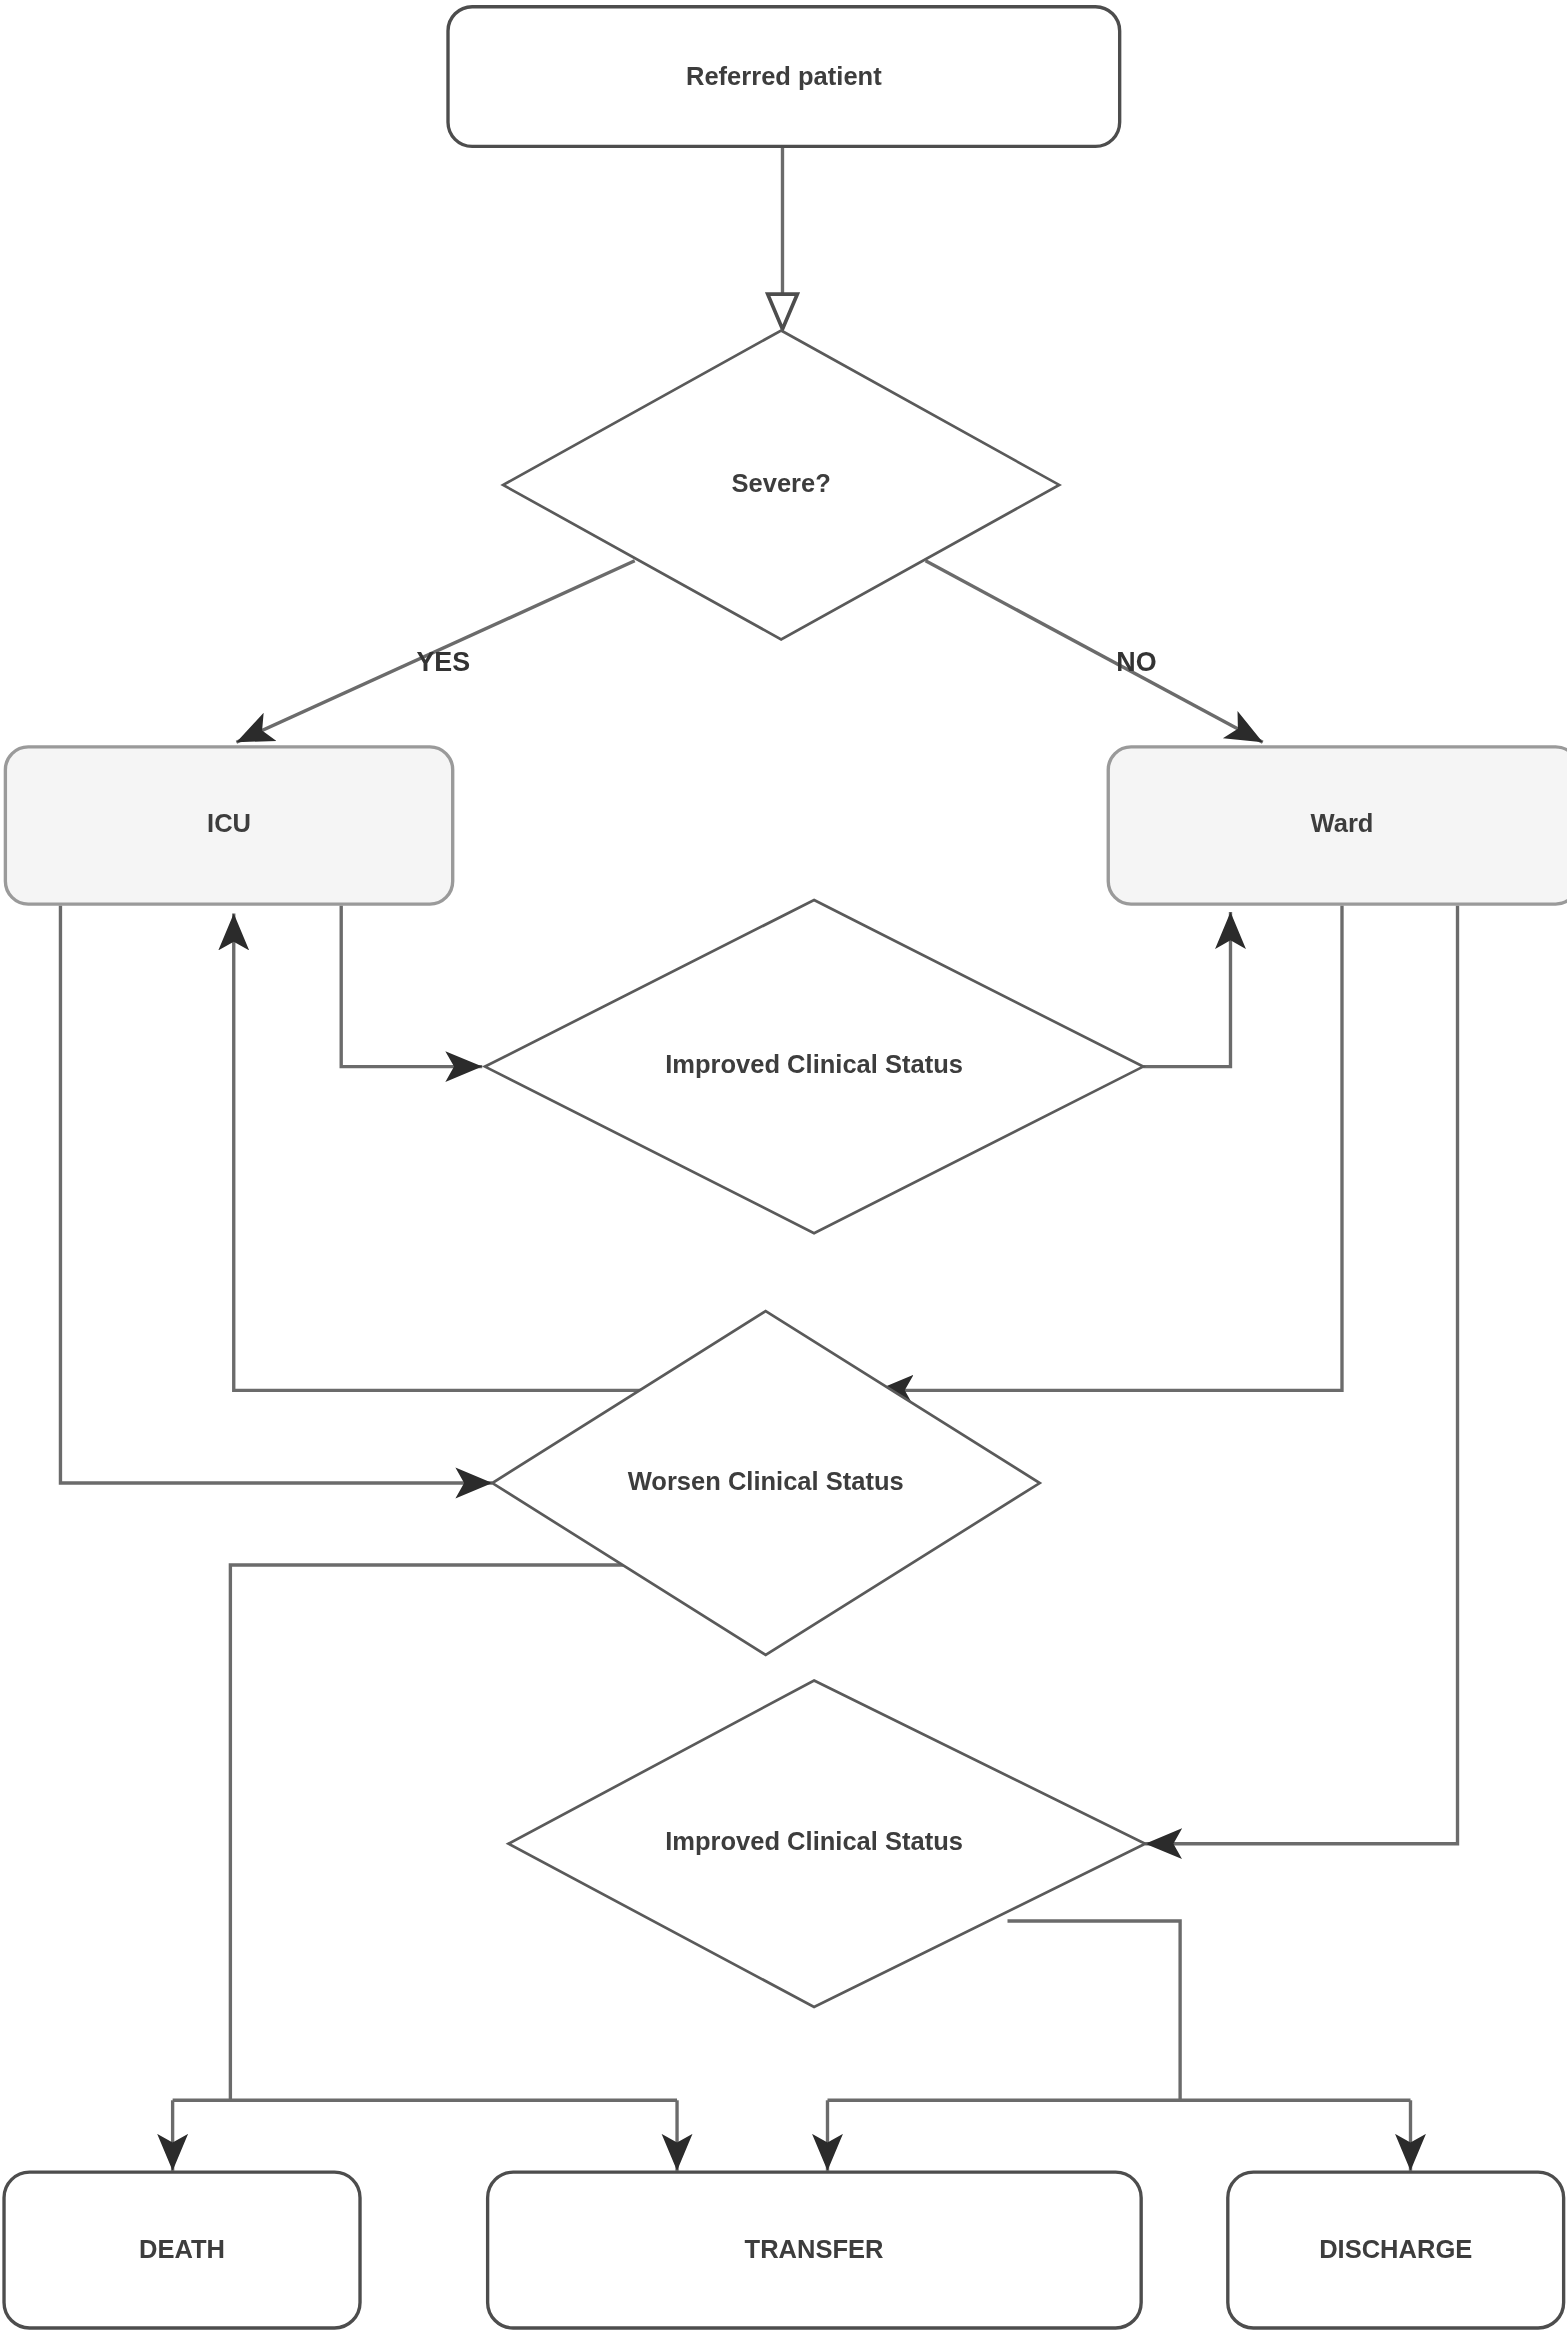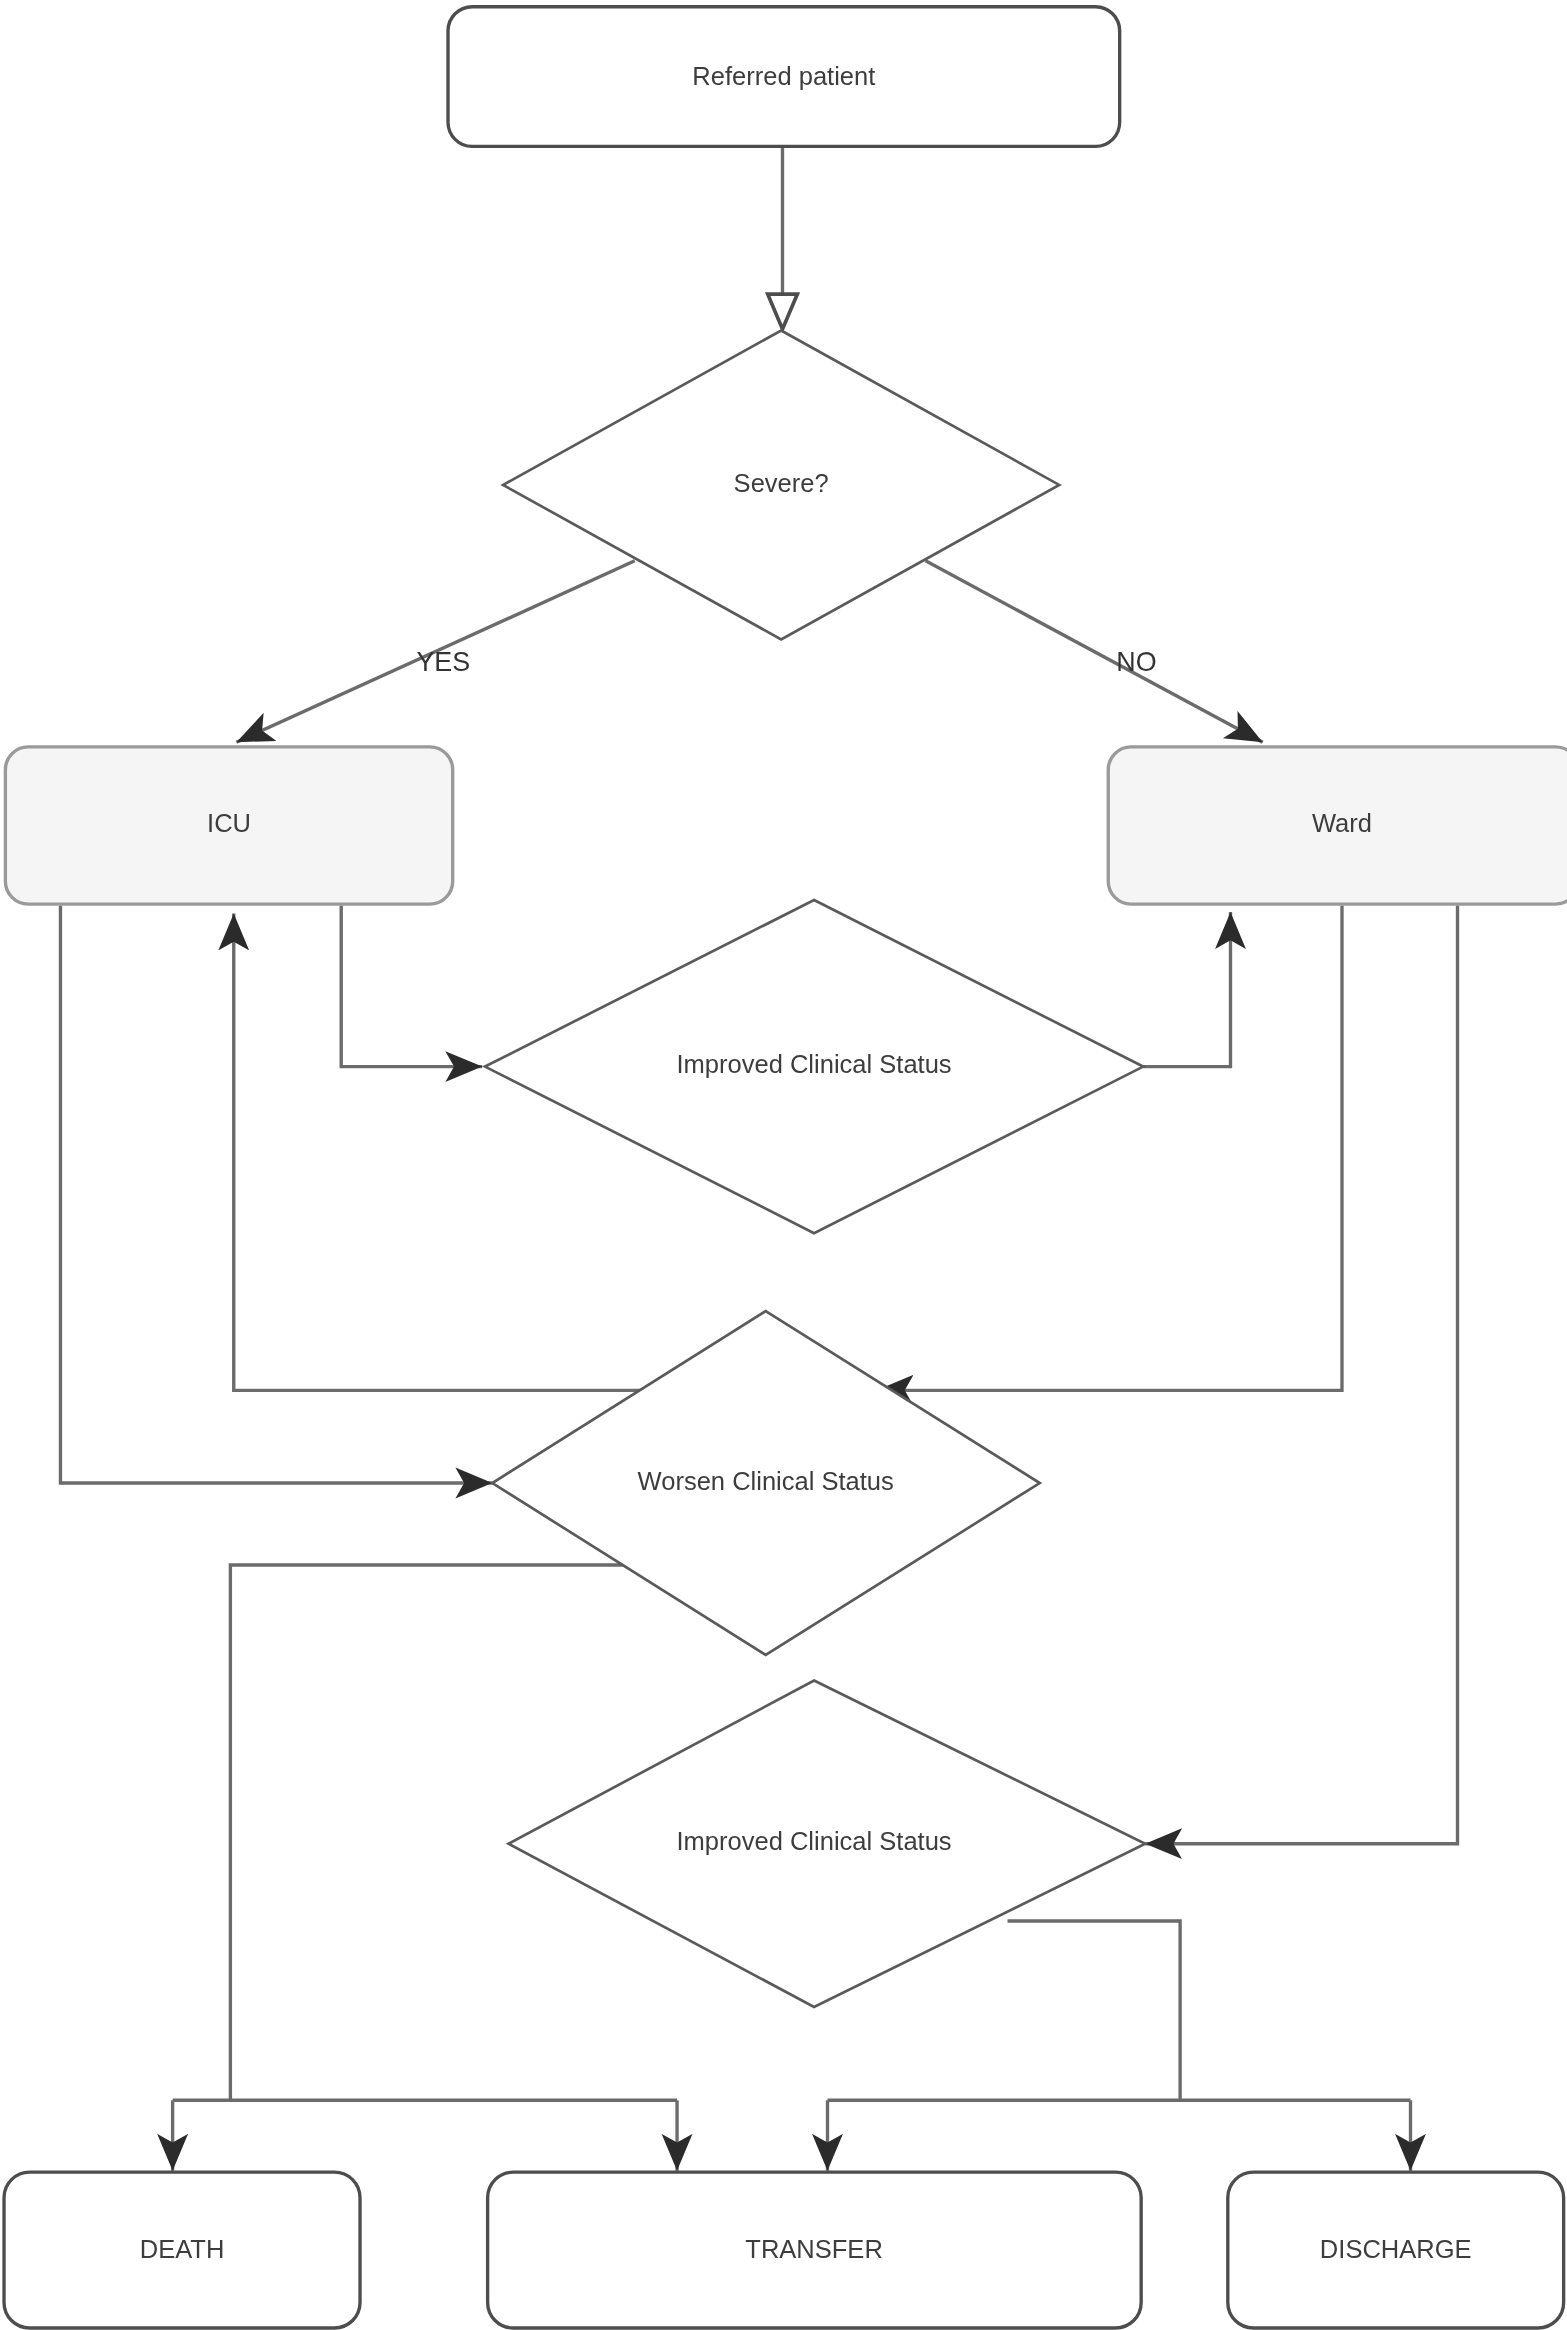--- a/index.html
+++ b/index.html
@@ -1,17 +1,17 @@
 <!DOCTYPE html>
 <html style="font-size:10.7px"><head>
 <meta charset="utf-8">
 <style>
   html,body{margin:0;padding:0;background:#ffffff;}
   body{font-family:"Liberation Sans", sans-serif;}
-  #canvas{position:relative;width:1567px;height:2330px;background:#ffffff;overflow:hidden;}
+  #canvas{position:relative;width:1567px;height:2330px;background:#ffffff;overflow:hidden;font-weight:bold;}
   svg.flow{position:absolute;top:0;left:0;width:1567px;height:2330px;}
   .nodeLabel{font-family:"Liberation Sans", sans-serif;font-size:38px;fill:#3d3d3d;text-anchor:middle;dominant-baseline:middle;}
   .edgeLabel{font-family:"Liberation Sans", sans-serif;font-size:40px;fill:#333333;text-anchor:middle;dominant-baseline:middle;}
   .procRect{fill:#f5f5f5;stroke:#9a9a9a;stroke-width:5;}
   .termRect{fill:#ffffff;stroke:#4d4d4d;stroke-width:5;}
   .diamond{fill:#ffffff;stroke:#5a5a5a;stroke-width:4;}
   .link{fill:none;stroke:#6b6b6b;stroke-width:5;}
 </style>
 </head>
 <body>

